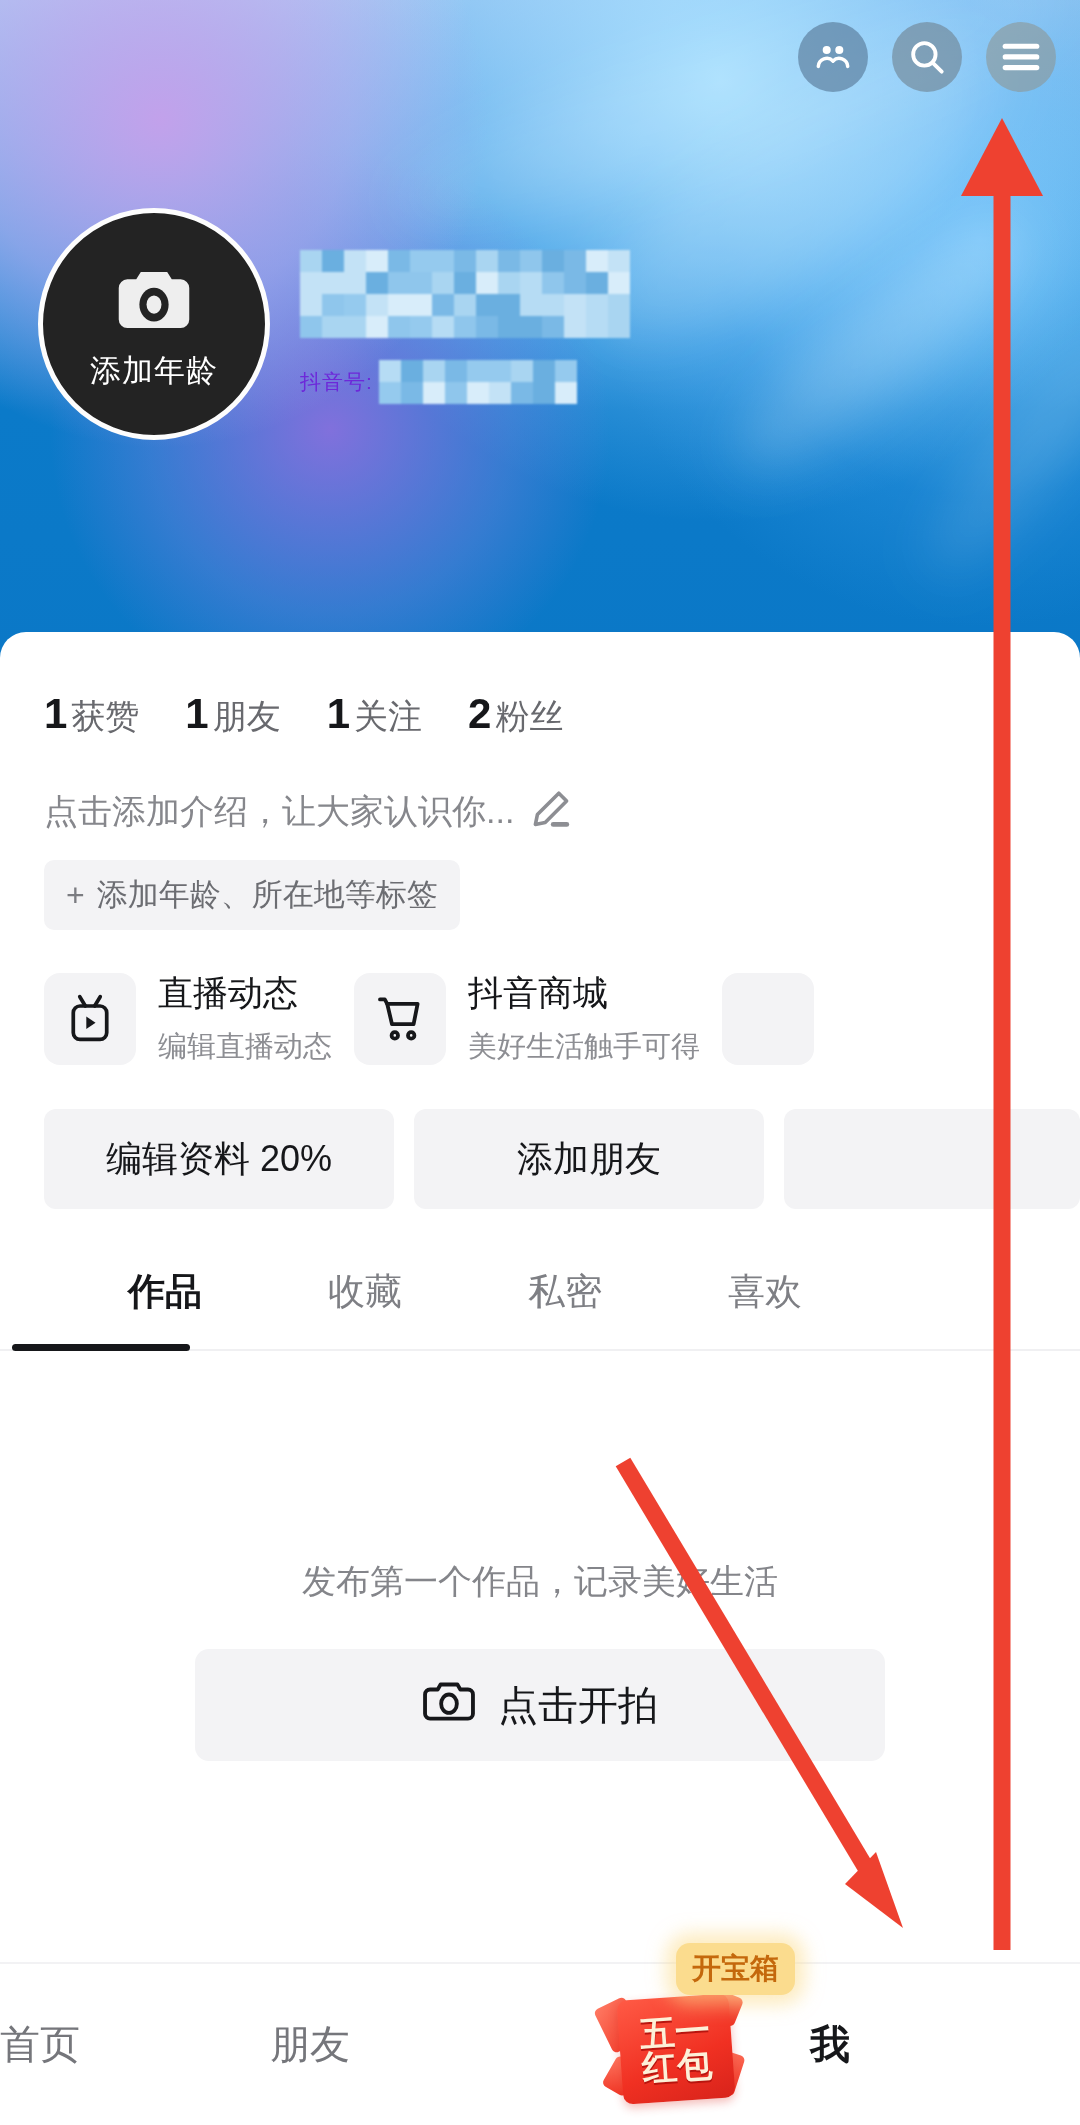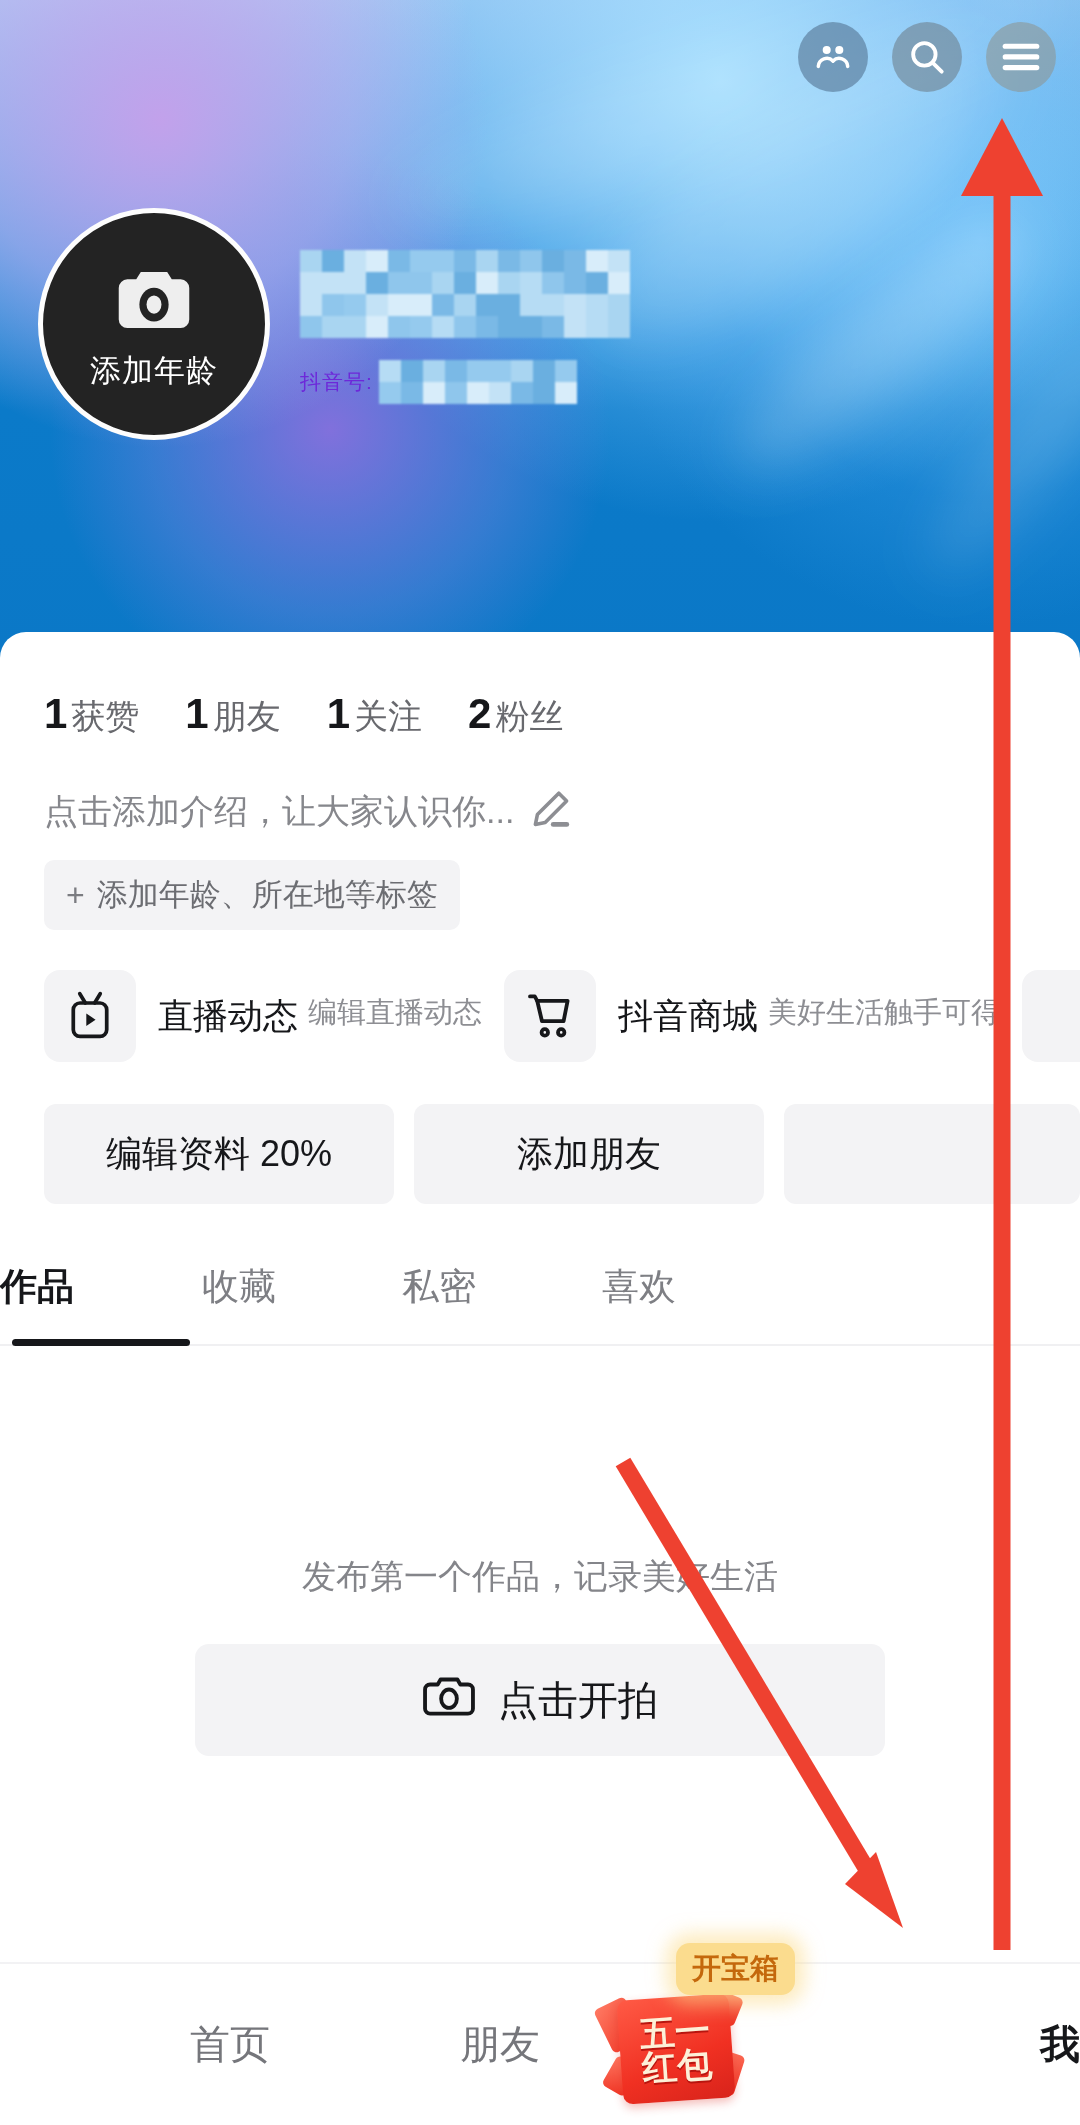--- a/index.html
+++ b/index.html
@@ -93,39 +93,39 @@
   }
   .tag .plus { font-size:32px; color:#7b7c81; line-height:1; }
 
   
   .cards { display:flex; gap:22px; padding:40px 0 0 44px; }
   .card { display:flex; align-items:center; gap:22px; }
   .card-ico {
     width:92px; height:92px; border-radius:16px; background:#f3f3f5;
     display:flex; align-items:center; justify-content:center; flex:none;
   }
-  .card-txt { display:flex; flex-direction:row; gap:10px; }
+  .card-txt { display:flex; flex-direction:column; gap:10px; }
   .card-t { font-size:35px; color:#16171a; white-space:nowrap; }
   .card-s { font-size:29px; color:#8d8e93; white-space:nowrap; }
 
   
   .actions { display:flex; gap:20px; padding:42px 0 0 44px; }
   .act-btn {
     height:100px; background:#f3f3f5; border-radius:12px;
     display:flex; align-items:center; justify-content:center;
     font-size:36px; color:#16171a;
   }
   .act-edit { width:355px; }
   .act-add  { width:355px; }
   .act-more { width:300px; }
 
   
   .tabs { display:flex; padding:58px 0 0 0; position:relative; }
   .tab {
-    flex:none; text-align:left; font-size:37px; color:#7e7f84;
+    flex:none; text-align:right; font-size:37px; color:#7e7f84;
     padding-bottom:34px;
   }
   .tab.active { color:#16171a; font-weight:bold; }
   .tab-underline {
     position:absolute; left:12px; bottom:0; width:178px; height:7px;
     background:#16171a; border-radius:4px;
   }
   .tabs-divider {
     position:absolute; left:0; right:0; bottom:0; height:2px; background:#f0f0f2;
   }
@@ -141,21 +141,21 @@
   }
 
   
   .bottom-nav {
     position:absolute; left:0; bottom:0; width:1080px; height:163px;
     background:#ffffff; z-index:7;
     display:flex; align-items:center; justify-content:space-around;
     border-top:2px solid #f2f2f4;
   }
   .nav-item {
-    flex:1; text-align:right; font-size:40px; color:#75767b;
+    flex:1; text-align:left; font-size:40px; color:#75767b;
     position:relative;
   }
   .nav-item.active { color:#16171a; font-weight:bold; }
   .nav-center { flex:1; display:flex; justify-content:center; position:relative; }
 
   .hongbao {
     position:relative; width:150px; height:140px;
   }
   .hb-base {
     position:absolute; left:20px; top:22px; width:112px; height:104px;

